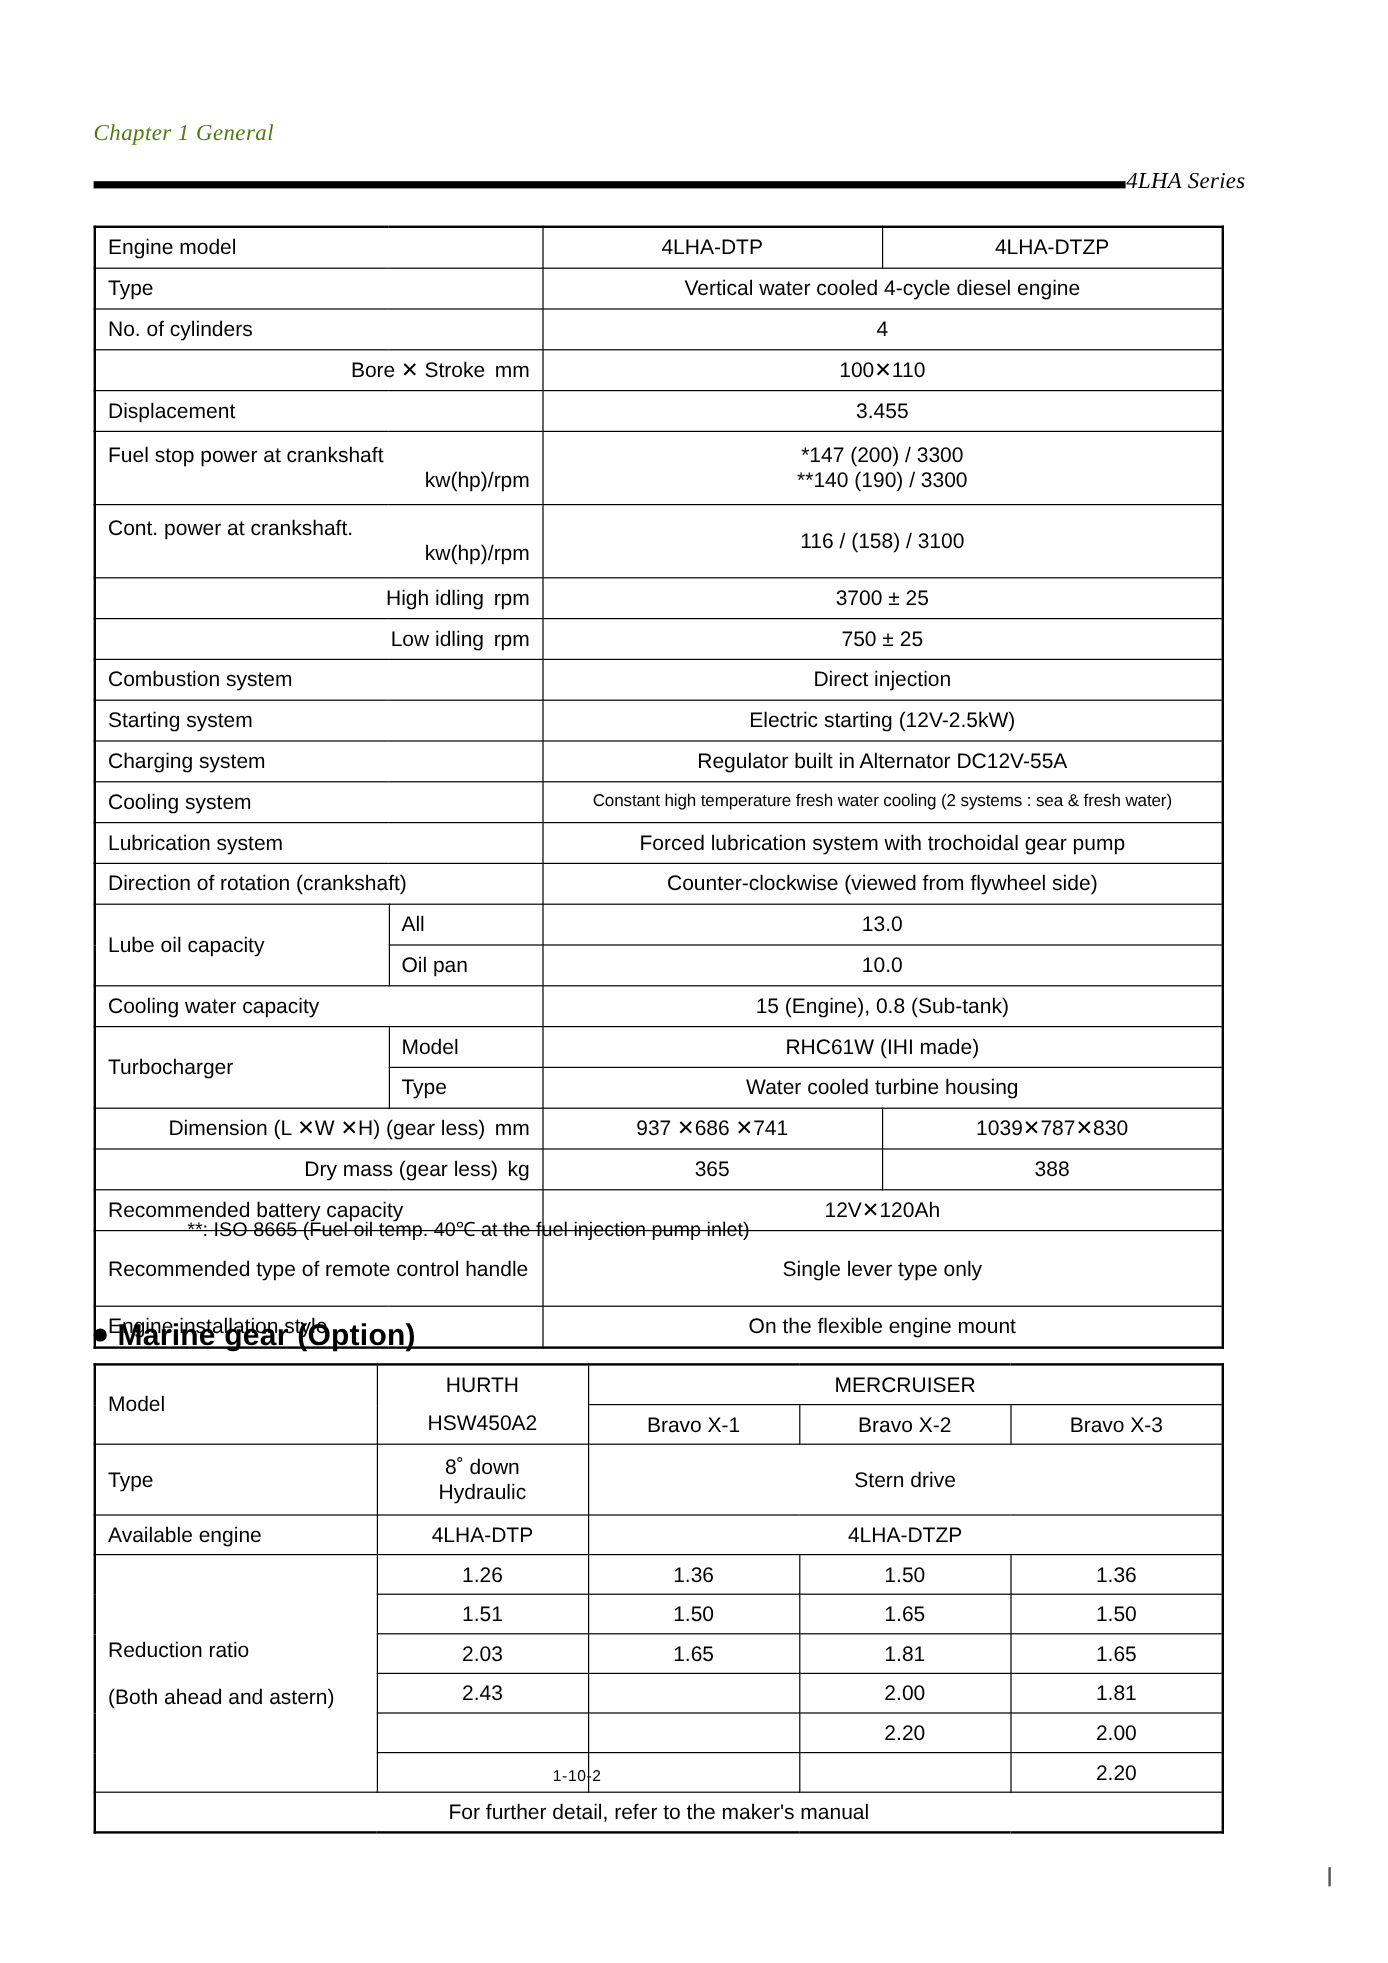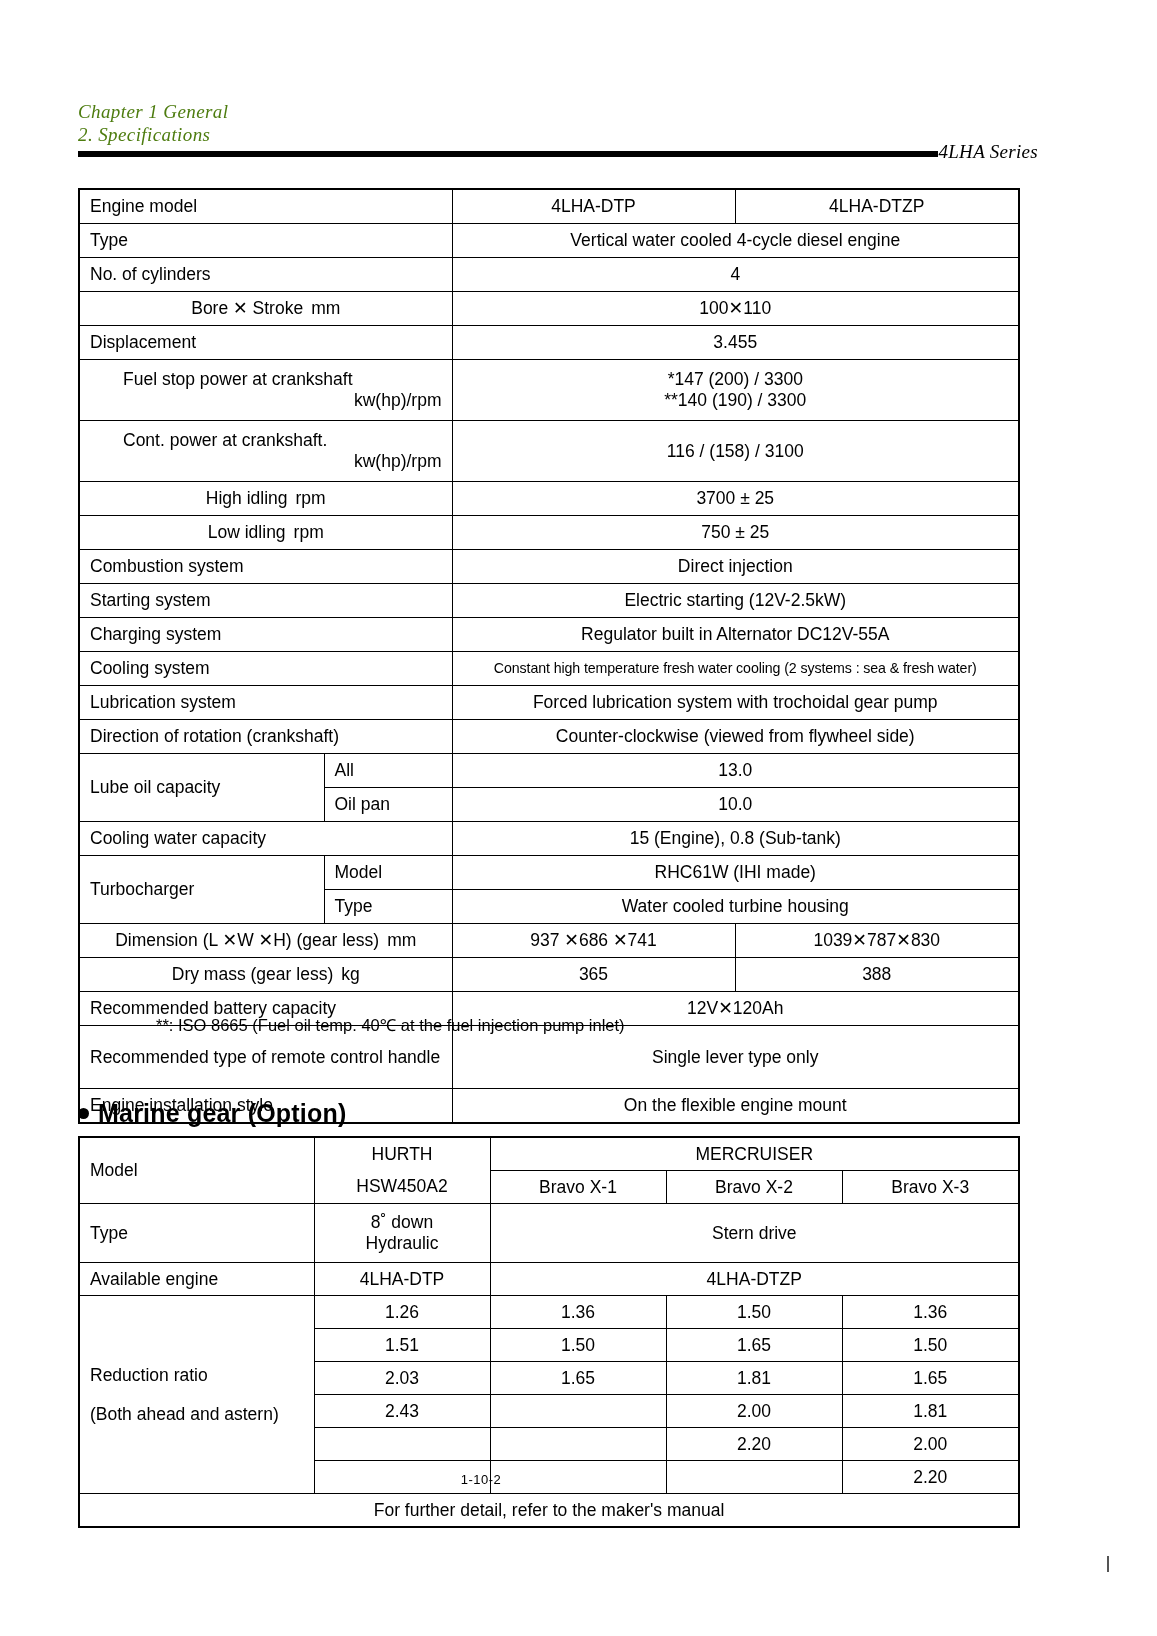--- a/index.html
+++ b/index.html
@@ -84,27 +84,26 @@
   #engine-spec-table {
     position: absolute;
     left: 78px;
     top: 188px;
     width: 940px;
     border: 2px solid #000;
   }
   #engine-spec-table td { height: 27px; }
   .lbl-split {
     display: flex;
-    justify-content: center;
+    justify-content: flex-end;
     align-items: flex-end;
     gap: 8px;
   }
   .lbl-2line {
     display: block;
-    margin-left: 33px;
   }
   .lbl-2line .l1 { display: block; }
   .lbl-2line .l2 { display: block; text-align: right; }
 
   
   .notes {
     position: absolute;
     left: 72px;
     top: 1013px;
     width: 980px;
@@ -166,21 +165,20 @@
     background: #555;
   }
 </style>
 </head>
 <body>
 
 <div class="page">
 
   <div class="runhead">
     <div class="line">Chapter 1 General</div>
-    <div class="line">2. Specifications</div>
   </div>
   <div class="runhead-rule-wrap">
     <div class="runhead-rule"></div>
     <div class="runhead-right">4LHA Series</div>
   </div>
 
   <table class="spec" id="engine-spec-table">
     <colgroup>
       <col style="width:245px">
       <col style="width:128px">

